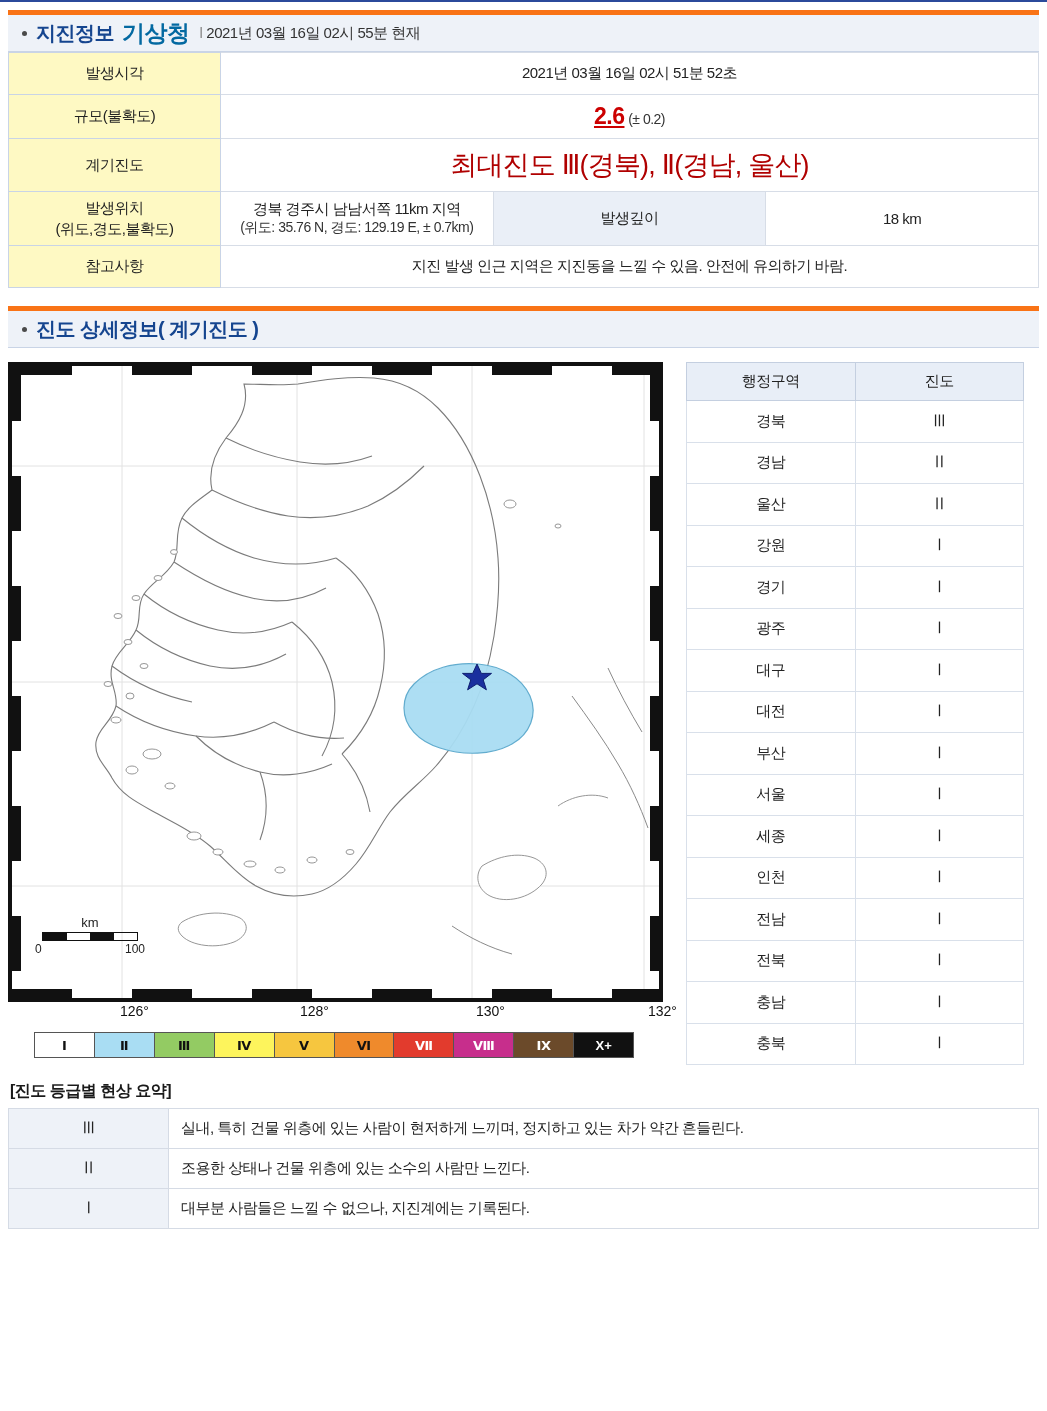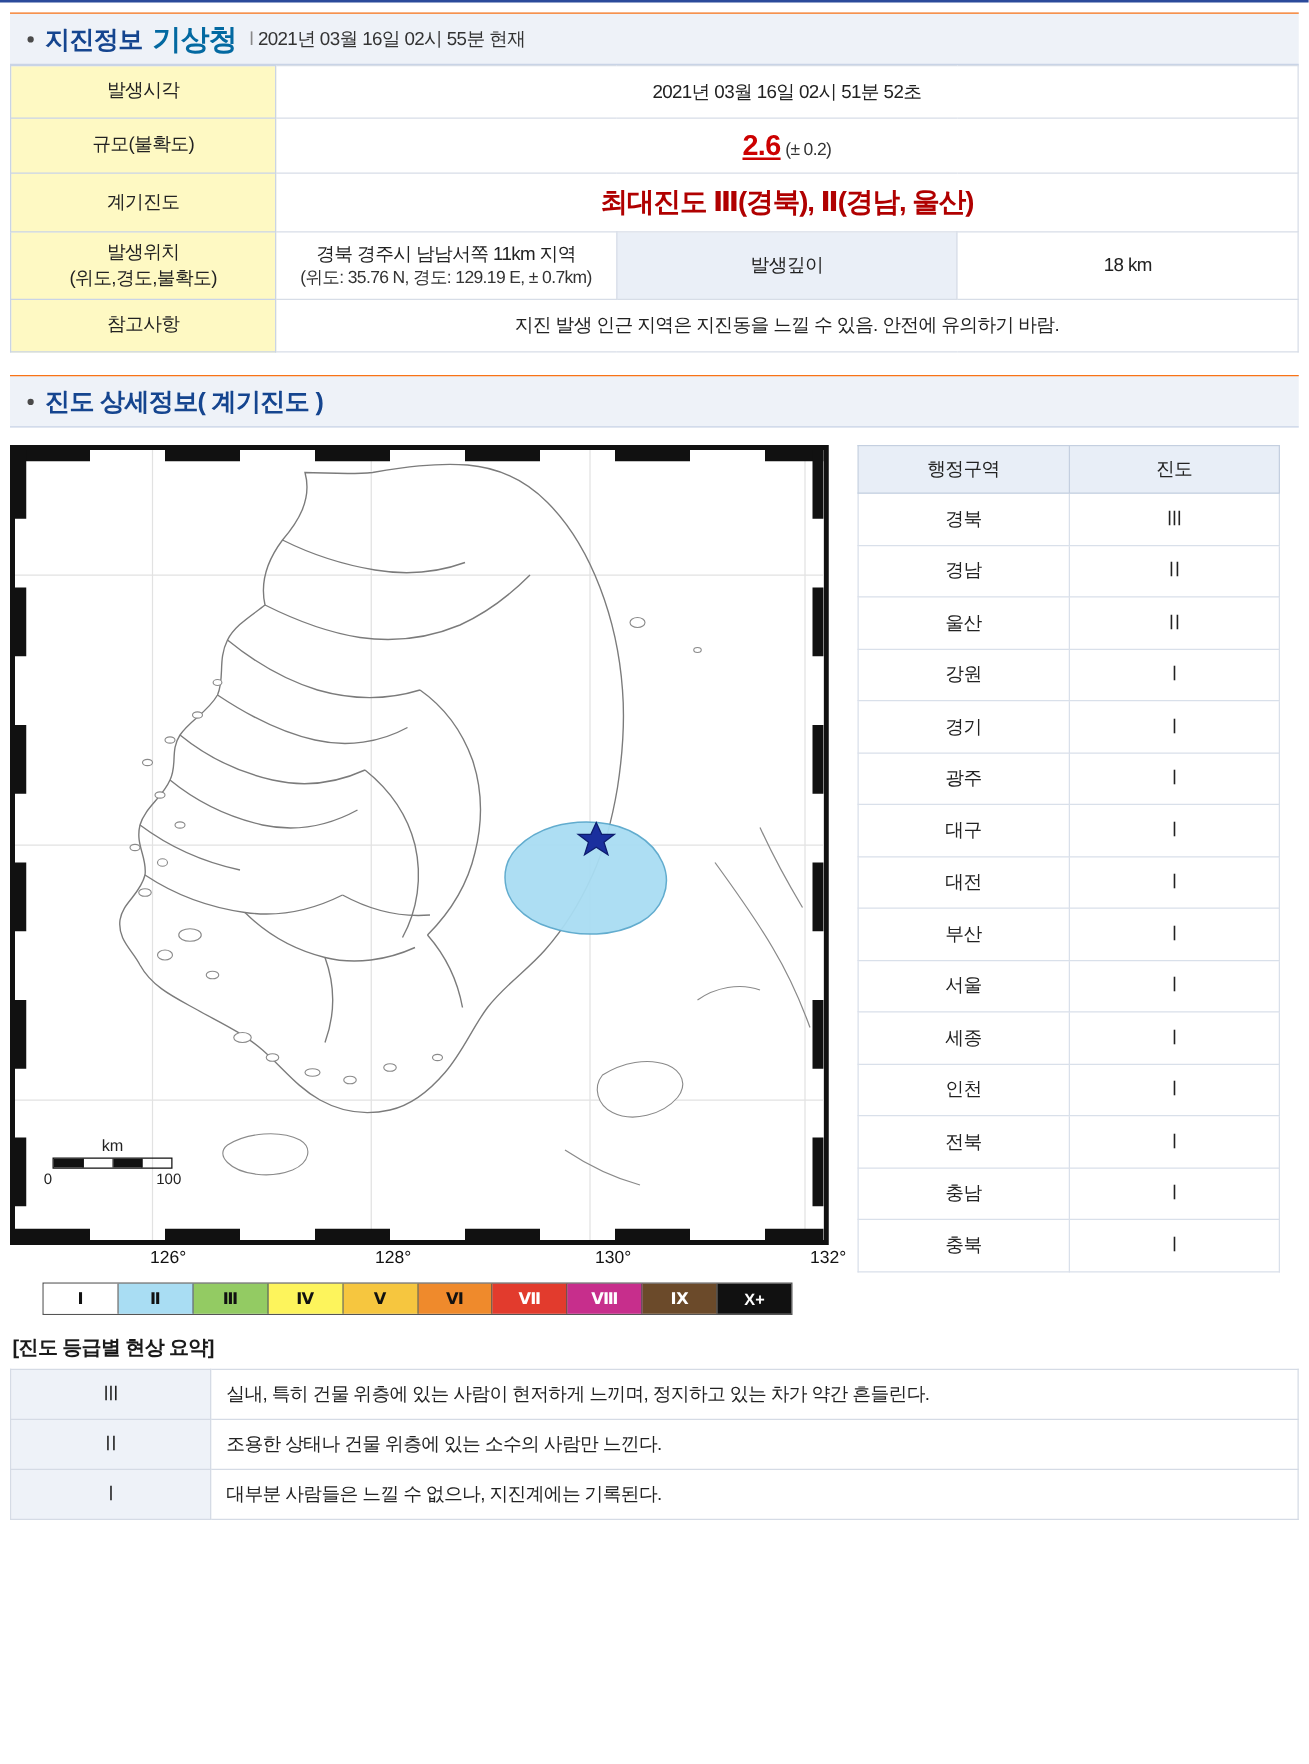--- a/index.html
+++ b/index.html
@@ -20,21 +20,21 @@
     height: 4px;
     background: #ffffff;
     border-top: 2px solid #2b4a9b;
     width: 1047px;
   }
 
   
   .section-head {
     margin: 6px 8px 0 8px;
     background: #eef2f8;
-    border-top: 1px solid #f97316;
+    border-top: 5px solid #f97316;
     border-bottom: 1px solid #c9d4e6;
     height: 42px;
     display: flex;
     align-items: center;
     padding-left: 14px;
   }
   .bullet {
     width: 5px; height: 5px; border-radius: 50%;
     background: #4a4a4a; margin-right: 9px;
     display: inline-block;
@@ -72,21 +72,21 @@
   table.info td {
     border: 1px solid #d7dde7;
     font-size: 15px;
     padding: 8px 14px;
     letter-spacing: -0.5px;
     vertical-align: middle;
     text-align: center;
   }
   .mag-big { color: #cc0000; font-size: 23px; font-weight: bold; text-decoration: underline; }
   .mag-unc { color: #333; font-size: 14px; }
-  .intensity-main { color: #b00000; font-size: 22px; font-weight: bold; letter-spacing: -0.8px; }
+  .intensity-main { color: #b00000; font-size: 27px; font-weight: normal; letter-spacing: -0.8px; }
   .loc-line1 { font-size: 15px; }
   .loc-line2 { font-size: 14px; color: #333; }
   td.depth-label {
     background: #eaeff7;
     text-align: center;
     font-size: 15px;
     width: 150px;
     border: 1px solid #c9d4e6;
   }
   td.depth-val { text-align: center; width: 110px; font-size: 15px; }
@@ -460,20 +460,24 @@
           </tr>
       <tr>
             <td>세종</td>
             <td class="int">Ⅰ</td>
           </tr>
       <tr>
             <td>인천</td>
             <td class="int">Ⅰ</td>
           </tr>
       <tr>
+            <td>전남</td>
+            <td class="int">Ⅰ</td>
+          </tr>
+      <tr>
             <td>전북</td>
             <td class="int">Ⅰ</td>
           </tr>
       <tr>
             <td>충남</td>
             <td class="int">Ⅰ</td>
           </tr>
       <tr>
             <td>충북</td>
             <td class="int">Ⅰ</td>

